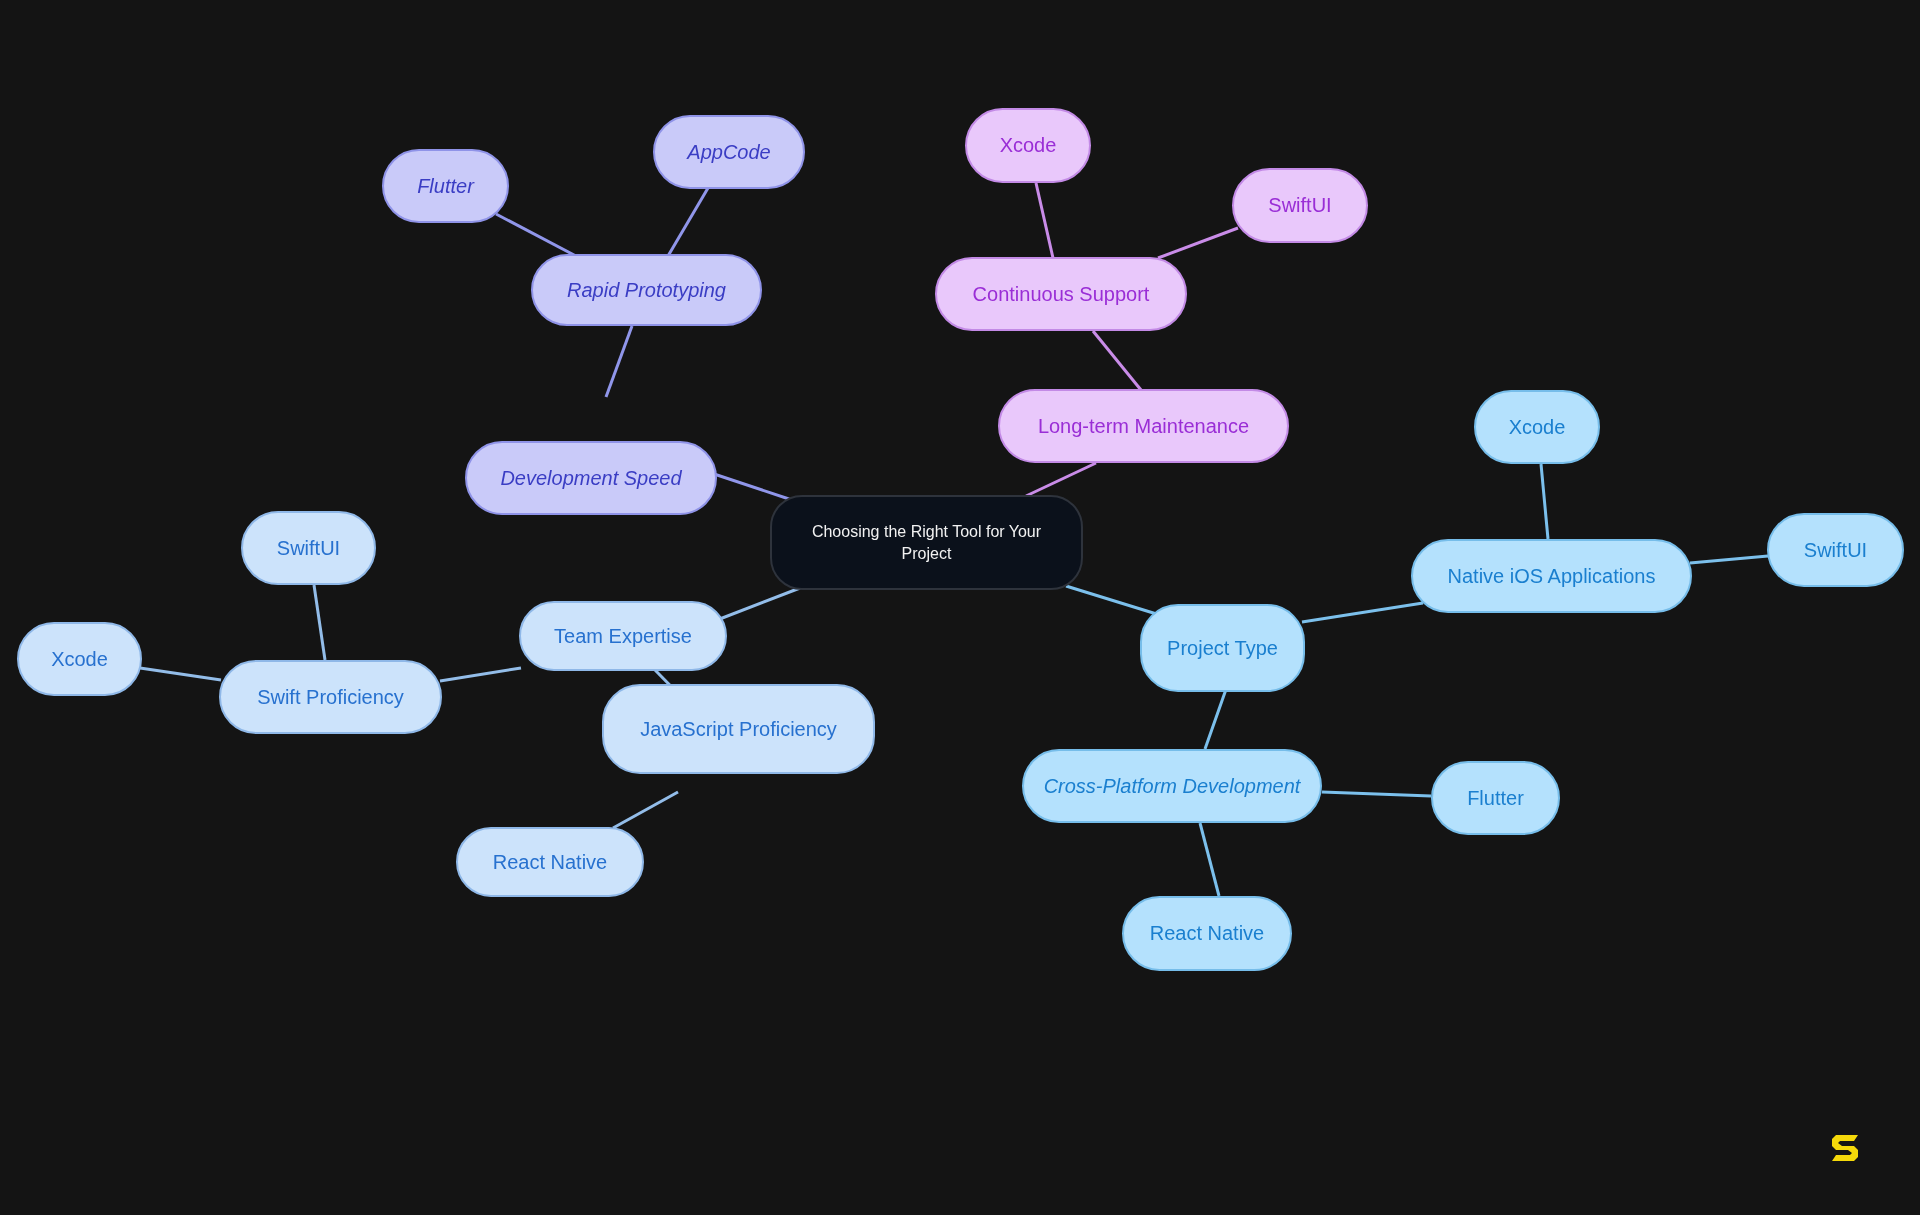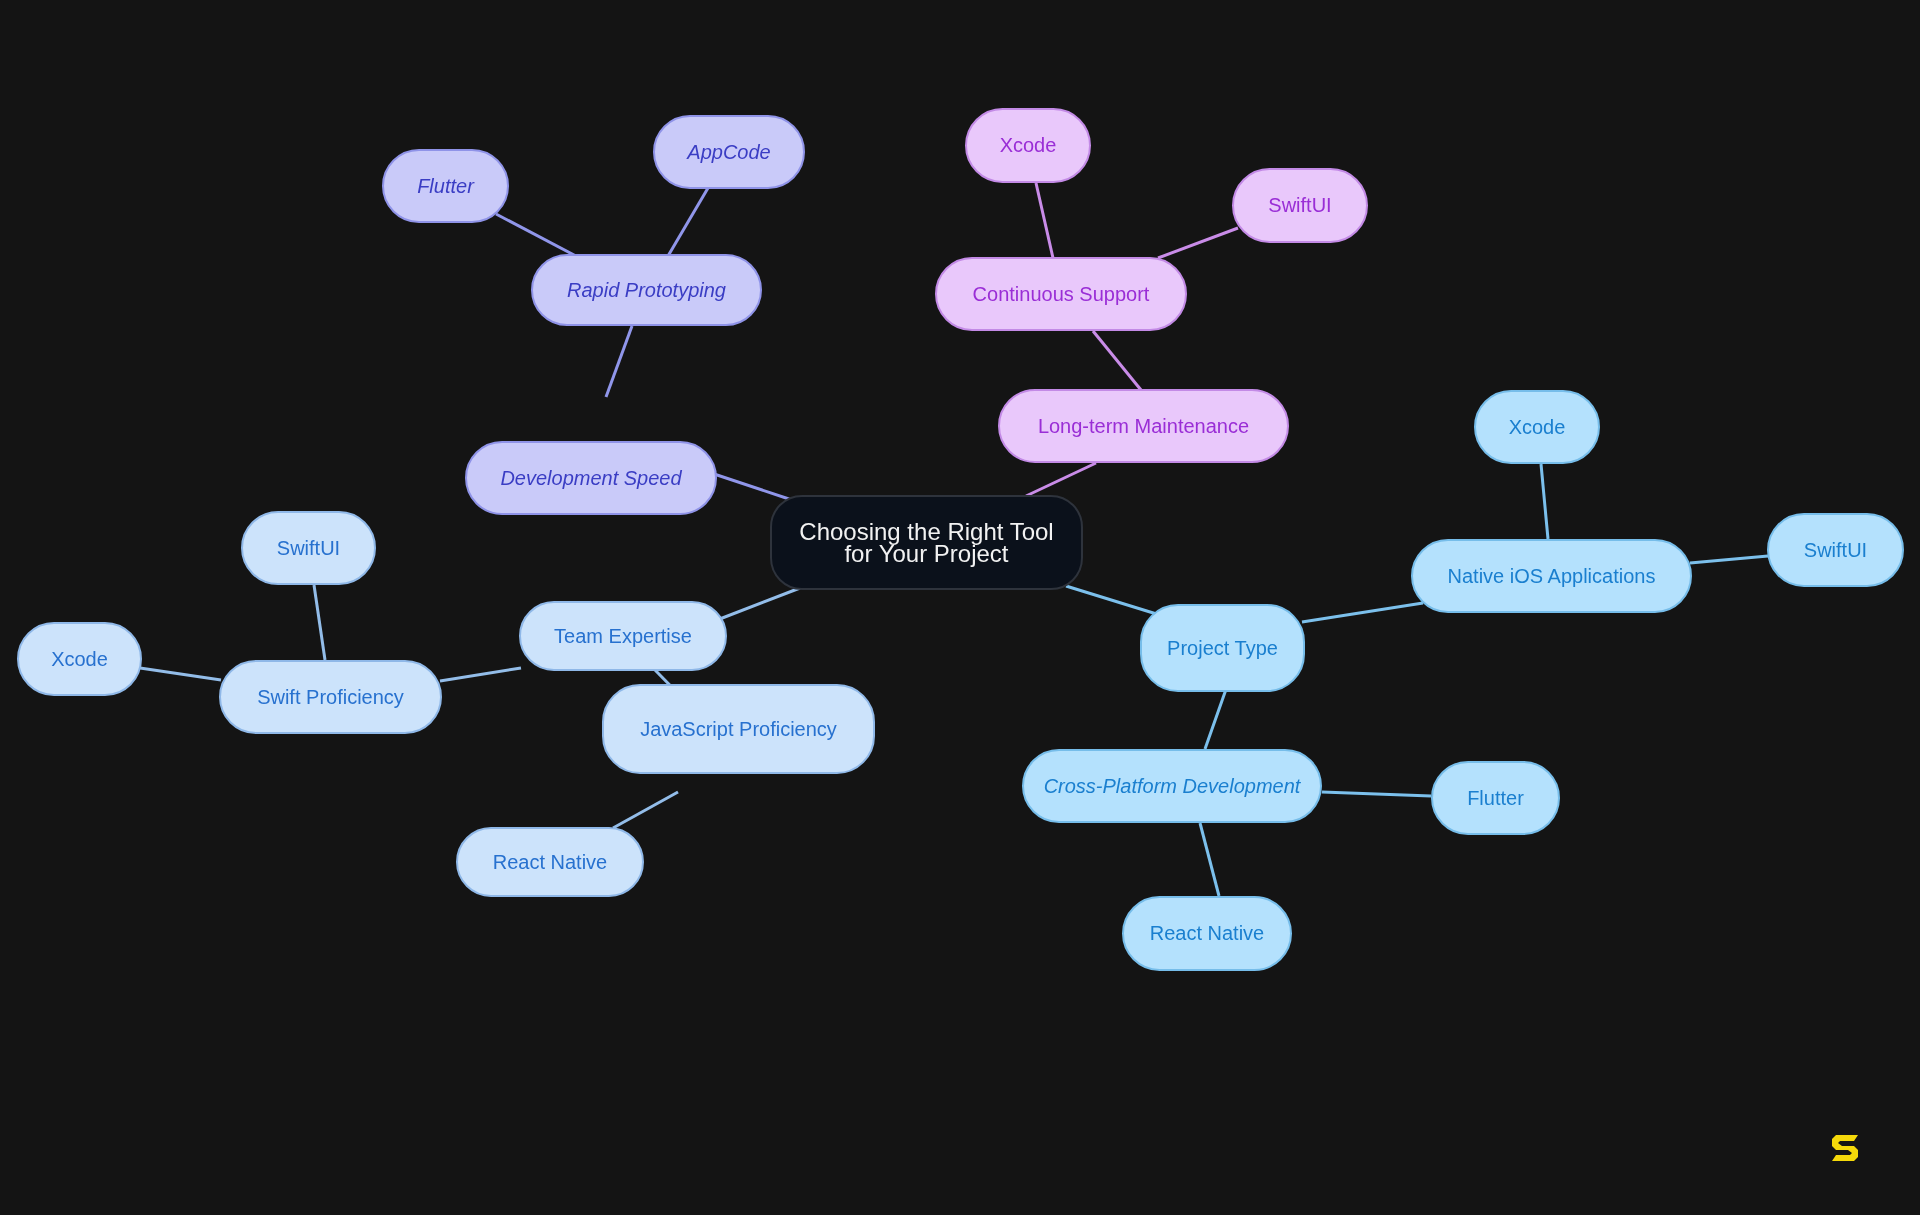--- a/index.html
+++ b/index.html
@@ -7,21 +7,21 @@
          font-family:"Liberation Sans", "DejaVu Sans", sans-serif; }
   svg.edges { position:absolute; left:0; top:0; width:1920px; height:1215px; }
   .node { position:absolute; box-sizing:border-box; border-radius:38px; border:2px solid;
           display:flex; align-items:center; justify-content:center; text-align:center;
           font-size:20px; white-space:nowrap; cursor:pointer; }
   .node.indigo { background:#c9caf9; border-color:#8f93e8; color:#3a3dc4;font-style:italic; }
   .node.purple { background:#e9c8fb; border-color:#c38ae6; color:#9a2ed6; }
   .node.sky { background:#b4e1fd; border-color:#76bdea; color:#1a7fcf; }
   .node.light { background:#cce3fb; border-color:#8fb8e8; color:#2771cf; }
   .node.root { background:#0b111b; border-color:#2e333c; color:#f2f2f2; border-radius:32px;
-               white-space:normal; line-height:22px; font-size:24px; padding:0 20px; }
+               white-space:normal; line-height:22px; font-size:16px; padding:0 20px; }
   .logo { position:absolute; left:1830px; top:1133px; width:30px; height:30px; }
 </style>
 </head>
 <body>
 
 <svg class="edges" viewBox="0 0 1920 1215">
   <g stroke-width="3" fill="none">
 
     <line x1="792" y1="500" x2="690" y2="466" stroke="#9096ea"></line>
     <line x1="606" y1="397" x2="632" y2="326" stroke="#9096ea"></line>

